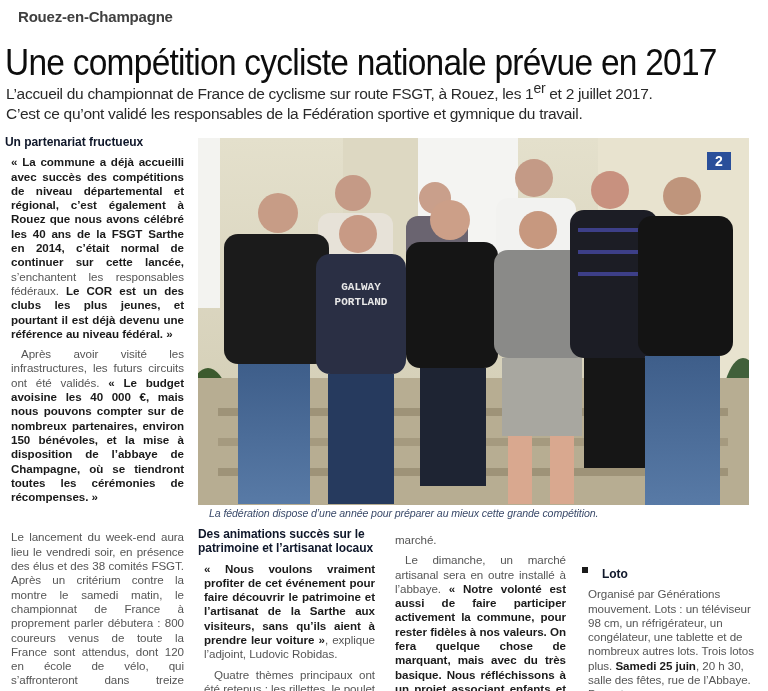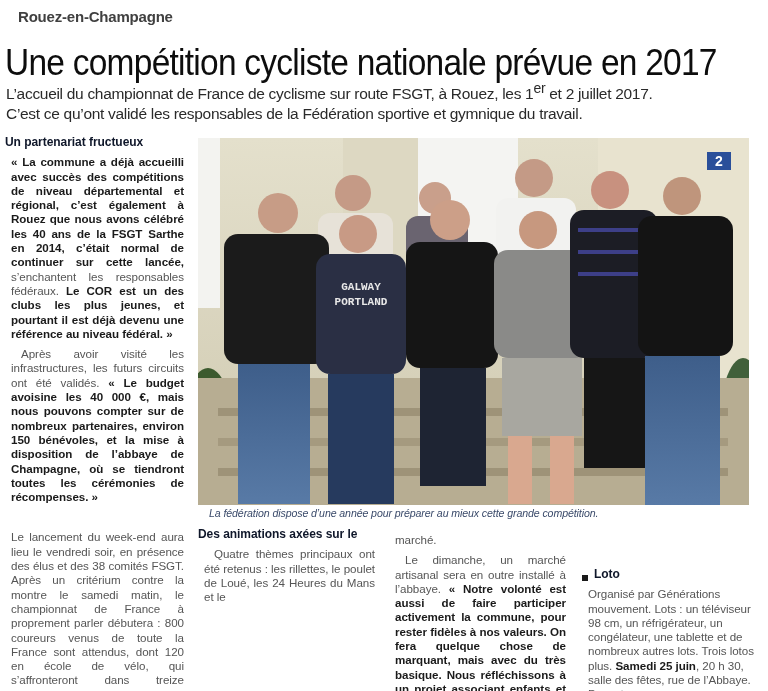--- a/index.html
+++ b/index.html
@@ -20,21 +20,21 @@
 
   .col-left { left: 5px; top: 135px; width: 185px; }
   .col-b1 { left: 198px; top: 527px; width: 183px; }
   .col-b2 { left: 389px; top: 527px; width: 183px; }
   .col-b3 { left: 582px; top: 527px; width: 181px; }
 
   .photo { position: absolute; left: 198px; top: 138px; width: 551px; height: 367px; overflow: hidden; background: #d8d3c0; }
   .photo svg { display: block; }
   .caption { position: absolute; left: 199px; top: 507px; font-size: 10.6px; font-style: italic; color: #3a4a6a; letter-spacing: -0.1px; white-space: nowrap; margin-left: 10px; }
 
-  .brief-title { display: flex; align-items: flex-end; gap: 6px; }
+  .brief-title { display: flex; align-items: flex-start; gap: 14px; }
   .brief-square { width: 6px; height: 6px; background: #1a1a1a; display: inline-block; }
 </style>
 </head>
 <body>
 
 <div class="kicker">Rouez-en-Champagne</div>
 <h1 class="headline">Une compétition cycliste nationale prévue en 2017</h1>
 <div class="chapo">
   <span><span>L’accueil du championnat de France de cyclisme sur route FSGT, à Rouez, les 1</span><sup>er</sup><span> et 2 juillet 2017.</span></span><br>
   <span>C’est ce qu’ont validé les responsables de la Fédération sportive et gymnique du travail.</span>
@@ -116,21 +116,22 @@
 
       <circle cx="484" cy="58" r="19" fill="#bf957c"></circle>
       <rect x="440" y="78" width="95" height="140" rx="14" fill="#141414"></rect>
       <rect x="447" y="218" width="75" height="149" fill="url(#jeans)"></rect>
     </g>
   </svg>
 </div>
 <div class="caption">La fédération dispose d’une année pour préparer au mieux cette grande compétition.</div>
 
 <div class="col col-b1">
-  <h3><span>Des animations axées sur le</span><br></h3>
+  <h3><span>Des animations succès sur le</span><br><span>patrimoine et l’artisanat locaux</span></h3>
+  <p><b>« Nous voulons vraiment profiter de cet événement pour faire découvrir le patrimoine et l’artisanat de la Sarthe aux visiteurs, sans qu’ils aient à prendre leur voiture »</b><span>, explique l’adjoint, Ludovic Robidas.</span></p>
   <p class="indent">Quatre thèmes principaux ont été retenus : les rillettes, le poulet de Loué, les 24 Heures du Mans et le</p>
 </div>
 
 <div class="col col-b2">
   <p>marché.</p>
   <p class="indent"><span>Le dimanche, un marché artisanal sera en outre installé à l’abbaye.</span><b> « Notre volonté est aussi de faire participer activement la commune, pour rester fidèles à nos valeurs. On fera quelque chose de marquant, mais avec du très basique. Nous réfléchissons à un projet associant enfants et anciens, qui pourraient par exemple enregistrer ensemble</b></p>
 </div>
 
 <div class="col col-b3">
   <div class="gap" style="height:40px"></div>

